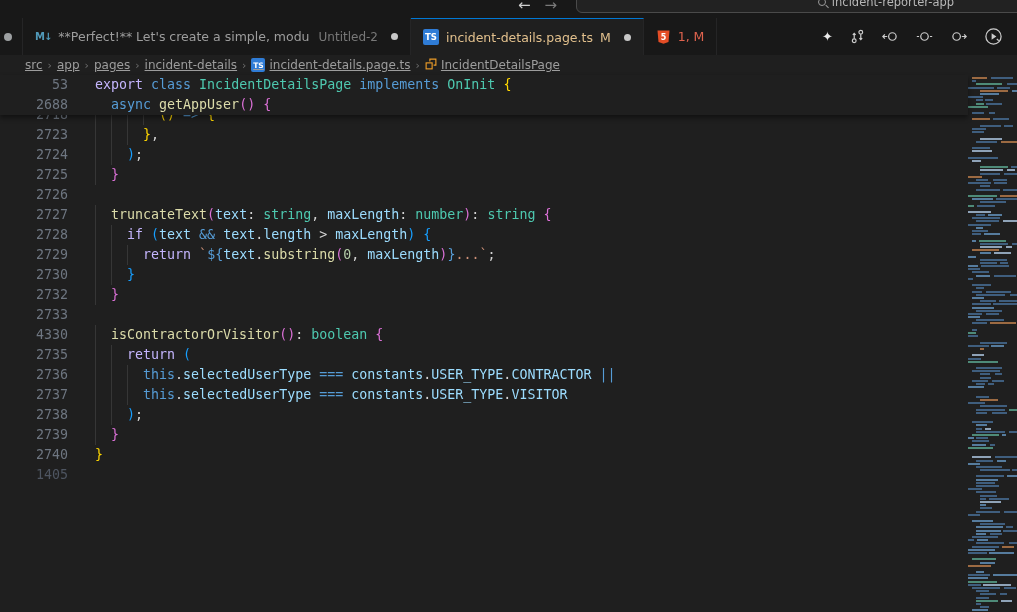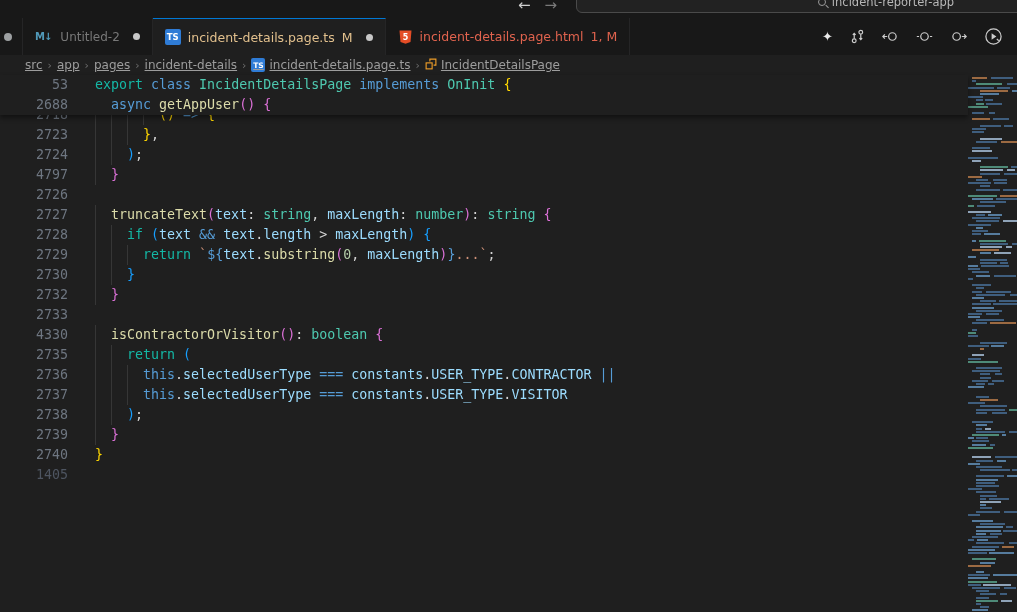--- a/index.html
+++ b/index.html
@@ -52,21 +52,21 @@
   .sticky { position:absolute; top:0; left:0; right:0; z-index:2; background:#1f1f1f;
             box-shadow:0 3px 5px rgba(0,0,0,0.45); }
   .lines-wrap { padding-top:40px; overflow:hidden; height:100%; }
   .line { height:20px; line-height:20px; display:flex; white-space:pre; }
   .line.partial { margin-top:-10px; }
   .ln { width:68px; text-align:right; color:#6e7681; flex-shrink:0; }
   .ln.dim { color:#4e5561; }
   .code { margin-left:27px; position:relative; color:#d4d4d4; }
   .guide { position:absolute; top:0; bottom:0; width:1px; background:#363636; }
 
-  .tk-km{color:#14b8a6} .tk-kb{color:#569cd6} .tk-fn{color:#dcdcaa}
+  .tk-km{color:#c4b5fd} .tk-kb{color:#569cd6} .tk-fn{color:#dcdcaa}
   .tk-vr{color:#9cdcfe} .tk-ty{color:#4ec9b0} .tk-st{color:#ce9178}
   .tk-nu{color:#b5cea8} .tk-pu{color:#d4d4d4} .tk-by{color:#ffd700}
   .tk-pp{color:#da70d6} .tk-pb{color:#179fff}
 
   
   .minimap { width:44px; margin-right:5px; padding-top:2px; cursor:pointer; }
   .mm-row { height:2px; margin-bottom:1.2px; white-space:nowrap; font-size:0; }
   .mm-row span { display:inline-block; height:2px; vertical-align:top; }
 </style>
 </head>
@@ -85,39 +85,39 @@
   </div>
 </div>
 
 <div class="tabbar">
   <div class="tab-stub">
     <span class="stub-dot"></span>
   </div>
 
   <div class="tab inactive">
     <span class="tabicon-md">M↓</span>
+    <span class="tablabel">**Perfect!** Let's create a simple, modu</span>
     <span class="tabdetail">Untitled-2</span>
     <span class="dot"></span>
   </div>
 
   <div class="tab active">
     <span class="tabicon-ts">TS</span>
     <span class="tablabel">incident-details.page.ts</span>
     <span class="badge-gold">M</span>
     <span class="dot"></span>
   </div>
 
   <div class="tab inactive error-tab">
     <span class="tabicon-html">
       <svg width="15" height="16" viewBox="0 0 15 16">
           <path d="M1.5 1.5 L13.5 1.5 L12.5 13 L7.5 14.8 L2.5 13 Z" fill="#e44d26"></path>
           <text x="7.5" y="10.5" font-size="8" fill="#fff" text-anchor="middle" font-family="DejaVu Sans, sans-serif" font-weight="bold">5</text>
         </svg>
     </span>
-    <span class="tablabel">incident-details.page.html</span>
     <span class="badge-red">1, M</span>
   </div>
 
   <div class="tab-actions">
     <span class="icon sparkle">✦</span>
     <span class="icon">
       <svg width="15" height="15" viewBox="0 0 16 16" fill="none" stroke="#cccccc" stroke-width="1.3">
         <circle cx="11.5" cy="3.5" r="2"></circle>
           <circle cx="4.5" cy="12.5" r="2"></circle>
         <path d="M4.5 10.5 V5 M3 6.2 L4.5 4.6 L6 6.2"></path>
@@ -180,21 +180,21 @@
 <div class="editor">
   <div class="code-pane">
     <div class="sticky">
         <div class="line"><span class="ln">53</span><span class="code"><span class="tk-km">export</span><span class="tk-pu"> </span><span class="tk-kb">class</span><span class="tk-pu"> </span><span class="tk-ty">IncidentDetailsPage</span><span class="tk-pu"> </span><span class="tk-kb">implements</span><span class="tk-pu"> </span><span class="tk-ty">OnInit</span><span class="tk-pu"> </span><span class="tk-by">{</span></span></div>
         <div class="line"><span class="ln">2688</span><span class="code">  <span class="tk-kb">async</span><span class="tk-pu"> </span><span class="tk-fn">getAppUser</span><span class="tk-pp">()</span><span class="tk-pu"> </span><span class="tk-pp">{</span></span></div>
       </div>
     <div class="lines-wrap">
         <div class="line partial"><span class="ln">2718</span><span class="code"><i class="guide" style="left: 0ch;"></i><i class="guide" style="left: 2ch;"></i><i class="guide" style="left: 4ch;"></i><i class="guide" style="left: 6ch;"></i>        <span class="tk-by">()</span><span class="tk-pu"> </span><span class="tk-kb">=&gt;</span><span class="tk-pu"> </span><span class="tk-by">{</span></span></div>
         <div class="line"><span class="ln">2723</span><span class="code"><i class="guide" style="left: 0ch;"></i><i class="guide" style="left: 2ch;"></i><i class="guide" style="left: 4ch;"></i>      <span class="tk-by">}</span><span class="tk-pu">,</span></span></div>
         <div class="line"><span class="ln">2724</span><span class="code"><i class="guide" style="left: 0ch;"></i><i class="guide" style="left: 2ch;"></i>    <span class="tk-pb">)</span><span class="tk-pu">;</span></span></div>
-        <div class="line"><span class="ln">4797</span><span class="code"><i class="guide" style="left: 0ch;"></i>  <span class="tk-pp">}</span></span></div>
+        <div class="line"><span class="ln">2725</span><span class="code"><i class="guide" style="left: 0ch;"></i>  <span class="tk-pp">}</span></span></div>
         <div class="line"><span class="ln">2726</span><span class="code"></span></div>
         <div class="line"><span class="ln">2727</span><span class="code"><i class="guide" style="left: 0ch;"></i>  <span class="tk-fn">truncateText</span><span class="tk-pp">(</span><span class="tk-vr">text</span><span class="tk-pu">: </span><span class="tk-ty">string</span><span class="tk-pu">, </span><span class="tk-vr">maxLength</span><span class="tk-pu">: </span><span class="tk-ty">number</span><span class="tk-pp">)</span><span class="tk-pu">: </span><span class="tk-ty">string</span><span class="tk-pu"> </span><span class="tk-pp">{</span></span></div>
         <div class="line"><span class="ln">2728</span><span class="code"><i class="guide" style="left: 0ch;"></i><i class="guide" style="left: 2ch;"></i>    <span class="tk-km">if</span><span class="tk-pu"> </span><span class="tk-pb">(</span><span class="tk-vr">text</span><span class="tk-kb"> &amp;&amp; </span><span class="tk-vr">text</span><span class="tk-pu">.</span><span class="tk-vr">length</span><span class="tk-pu"> &gt; </span><span class="tk-vr">maxLength</span><span class="tk-pb">)</span><span class="tk-pu"> </span><span class="tk-pb">{</span></span></div>
         <div class="line"><span class="ln">2729</span><span class="code"><i class="guide" style="left: 0ch;"></i><i class="guide" style="left: 2ch;"></i><i class="guide" style="left: 4ch;"></i>      <span class="tk-km">return</span><span class="tk-pu"> </span><span class="tk-st">`</span><span class="tk-kb">${</span><span class="tk-vr">text</span><span class="tk-pu">.</span><span class="tk-fn">substring</span><span class="tk-pp">(</span><span class="tk-nu">0</span><span class="tk-pu">, </span><span class="tk-vr">maxLength</span><span class="tk-pp">)</span><span class="tk-kb">}</span><span class="tk-st">...`</span><span class="tk-pu">;</span></span></div>
         <div class="line"><span class="ln">2730</span><span class="code"><i class="guide" style="left: 0ch;"></i><i class="guide" style="left: 2ch;"></i>    <span class="tk-pb">}</span></span></div>
         <div class="line"><span class="ln">2732</span><span class="code"><i class="guide" style="left: 0ch;"></i>  <span class="tk-pp">}</span></span></div>
         <div class="line"><span class="ln">2733</span><span class="code"></span></div>
         <div class="line"><span class="ln">4330</span><span class="code"><i class="guide" style="left: 0ch;"></i>  <span class="tk-fn">isContractorOrVisitor</span><span class="tk-pp">()</span><span class="tk-pu">: </span><span class="tk-ty">boolean</span><span class="tk-pu"> </span><span class="tk-pp">{</span></span></div>
         <div class="line"><span class="ln">2735</span><span class="code"><i class="guide" style="left: 0ch;"></i><i class="guide" style="left: 2ch;"></i>    <span class="tk-km">return</span><span class="tk-pu"> </span><span class="tk-pb">(</span></span></div>
         <div class="line"><span class="ln">2736</span><span class="code"><i class="guide" style="left: 0ch;"></i><i class="guide" style="left: 2ch;"></i><i class="guide" style="left: 4ch;"></i>      <span class="tk-kb">this</span><span class="tk-pu">.</span><span class="tk-vr">selectedUserType</span><span class="tk-kb"> === </span><span class="tk-vr">constants</span><span class="tk-pu">.</span><span class="tk-vr">USER_TYPE</span><span class="tk-pu">.</span><span class="tk-vr">CONTRACTOR</span><span class="tk-kb"> ||</span></span></div>

